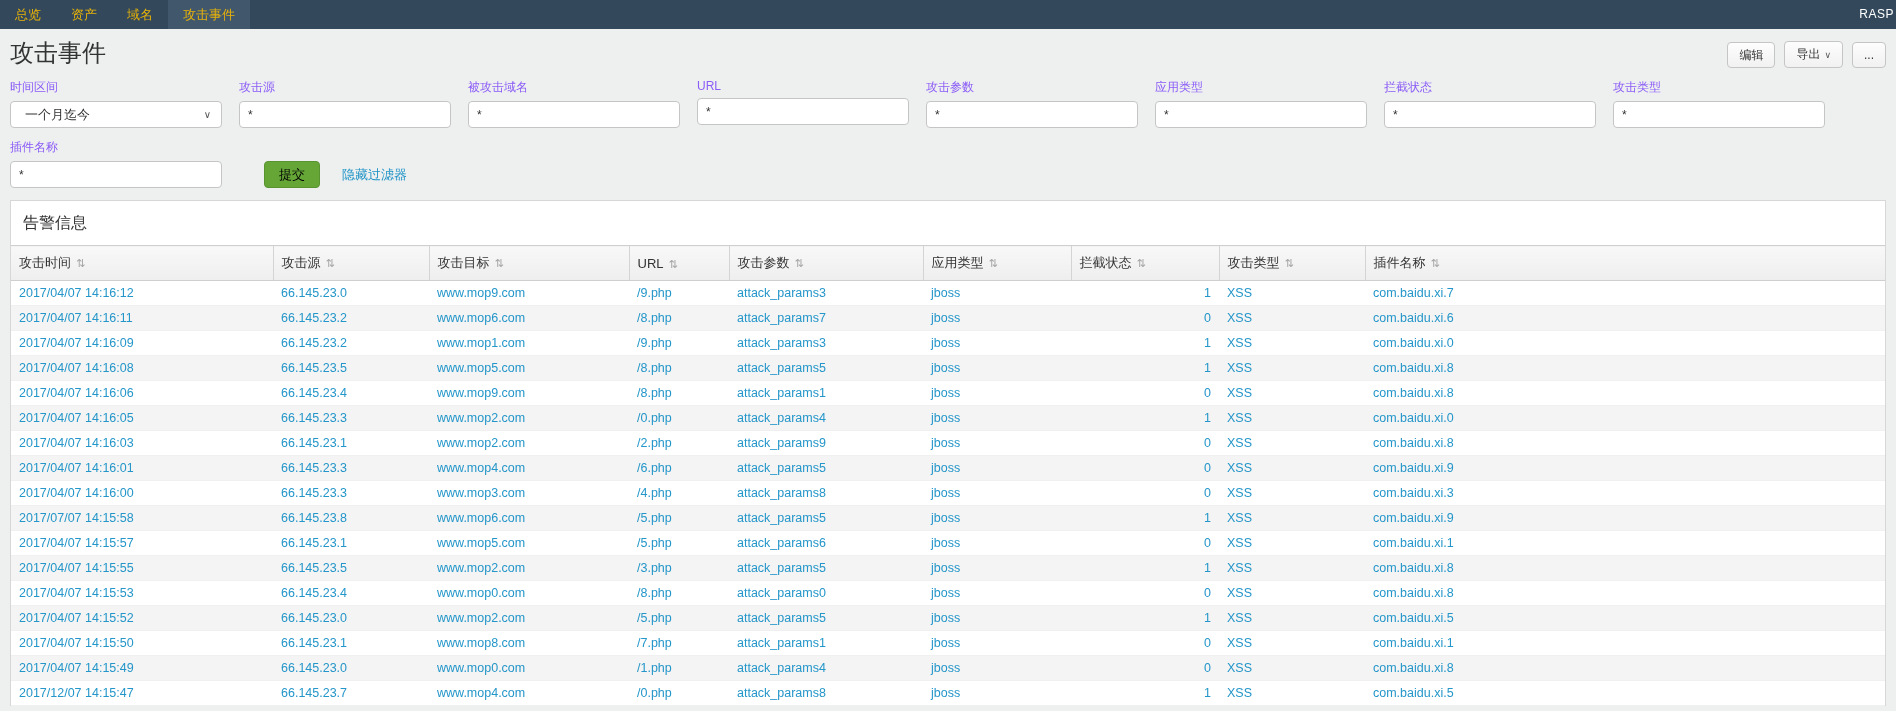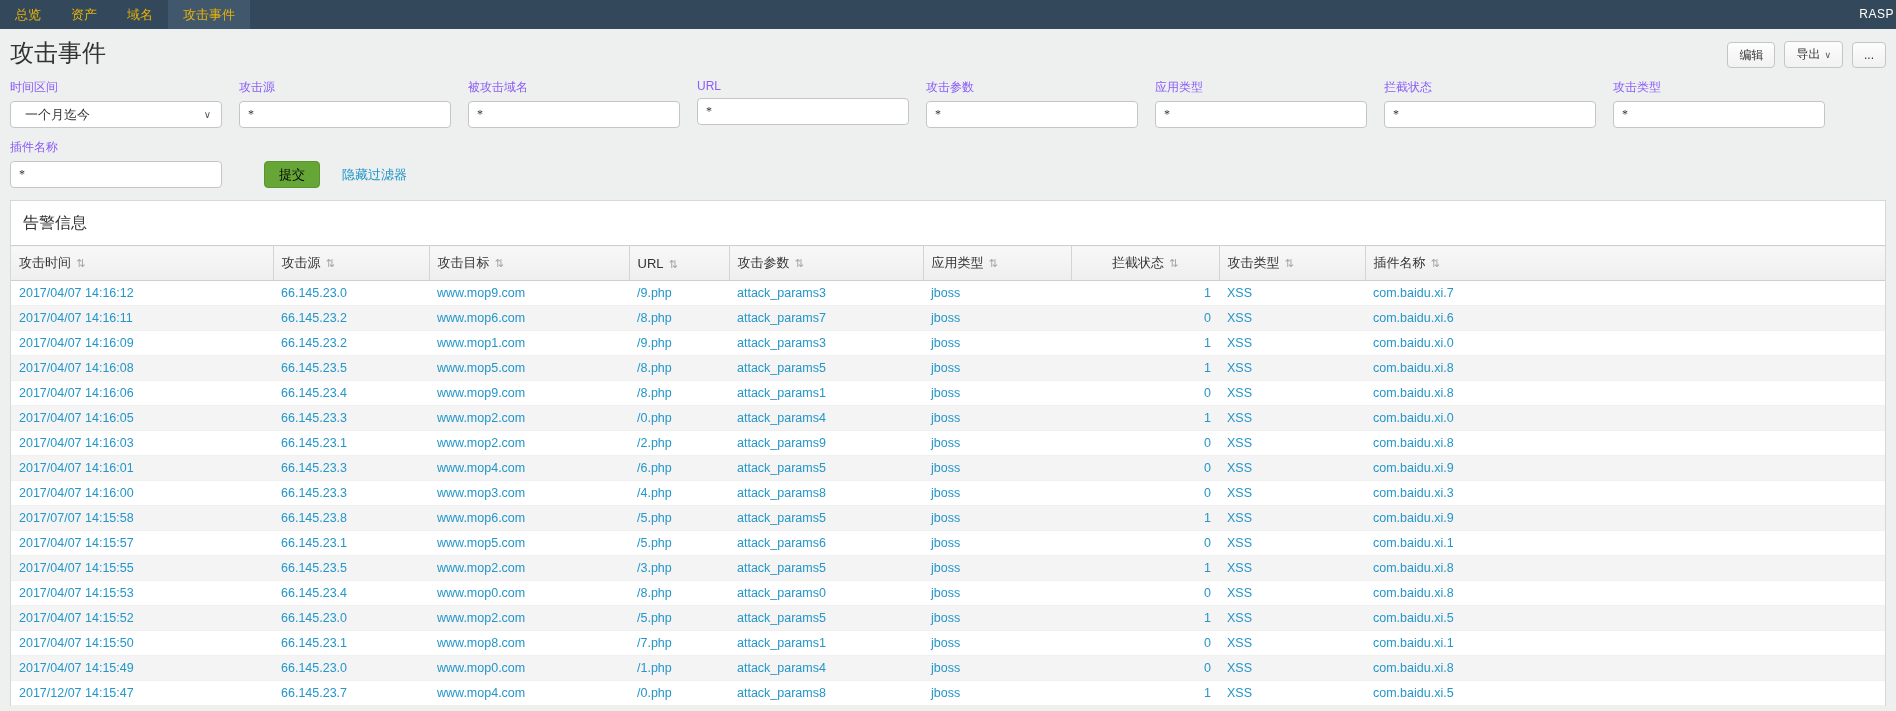--- a/index.html
+++ b/index.html
@@ -34,21 +34,21 @@
     line-height:14px; cursor:pointer; white-space:nowrap;
   }
   .btn .chev { font-size:9px; color:#555; margin-left:4px; }
   
   .filter-row { display:flex; }
   .filter-field { width:212px; margin-right:17px; }
   .filter-label { font-size:12px; color:#8b5cf6; margin:11px 0 5px 0; }
   .filter-input, .select-box {
     width:212px; height:27px; border:1px solid #c5c5c5; border-radius:4px;
     background:#fff; font-size:12px; color:#333; padding:0 8px;
-    font-family:Liberation Serif, serif;
+    font-family:Liberation Sans, sans-serif;
   }
   .select-box { display:flex; align-items:center; cursor:pointer; }
   .select-box .sel-val { flex:1; padding-left:6px; font-size:13px; }
   .select-box .chev { font-size:10px; color:#555; padding-right:2px; }
   .filter-row2 { display:flex; align-items:flex-end; }
   .submit-btn {
     margin-left:25px; background:#65a637; border:1px solid #5a9431;
     color:#000000; font-size:13px; border-radius:4px; height:27px; padding:0 14px;
     cursor:pointer;
   }
@@ -64,21 +64,21 @@
   .panel-title { font-size:16px; font-weight:400; color:#333; padding:12px 12px 11px 12px; }
   table { width:100%; border-collapse:collapse; table-layout:fixed; }
   thead th {
     background:linear-gradient(#f8f8f8,#eeeeee);
     border-top:1px solid #cfcfcf; border-bottom:1px solid #cfcfcf;
     border-left:1px solid #d4d4d4;
     font-size:13px; font-weight:400; color:#333; text-align:left;
     padding:8px 8px; white-space:nowrap; overflow:hidden; cursor:pointer;
   }
   thead th:first-child { border-left:none; }
-  thead th.al-right { text-align:center; }
+  thead th.al-right { text-align:left; }
   th .sort { color:#a5a5a5; font-size:11px; margin-left:5px; }
   tbody td {
     font-size:12.5px; color:#2496c9; padding:5px 8px; white-space:nowrap;
     overflow:hidden; cursor:pointer;
   }
   tbody td.al-right { text-align:right; }
   tbody tr:nth-child(even) { background:#f4f4f4; }
   tbody tr { border-bottom:1px solid #f0f0f0; }
 </style>
 </head>

